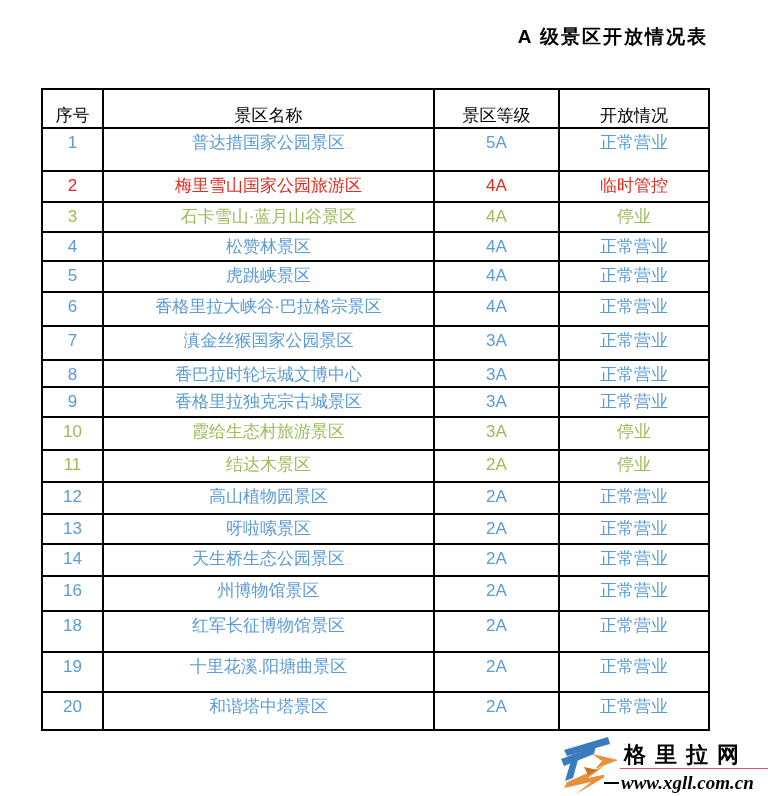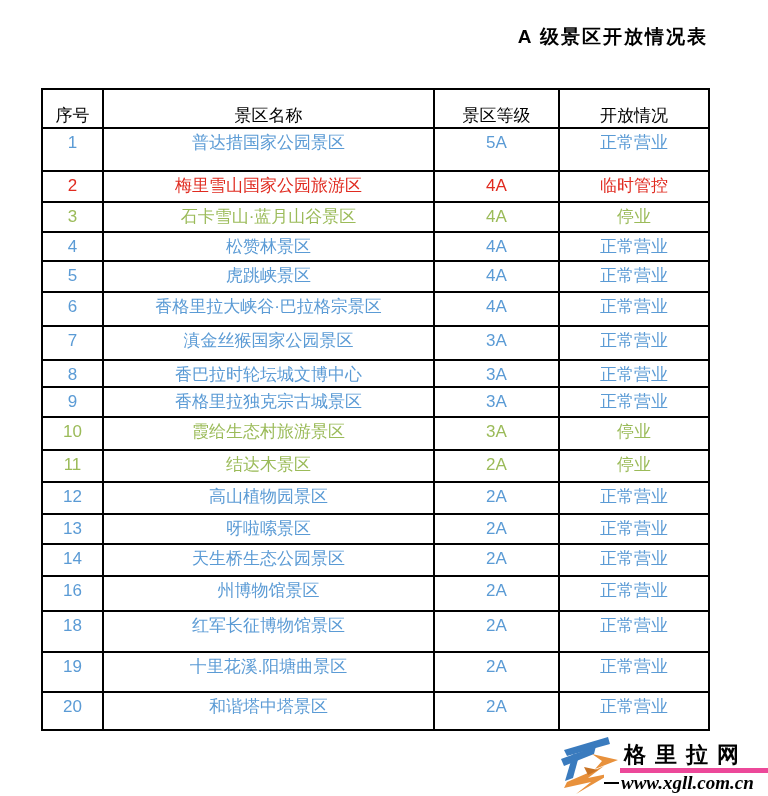--- a/index.html
+++ b/index.html
@@ -60,21 +60,21 @@
   .wm-name {
     position:absolute;
     left:62px; top:8px;
     width:148px;
     background:#fff;
     color:#000;
     font-weight:bold;
     font-size:22px;
     letter-spacing:9px;
     white-space:nowrap;
-    border-bottom:5px solid #ec4899;
+    border-bottom:1px solid #ec4899;
     padding:0 0 1px 4px;
     line-height:1.1;
   }
   .wm-url {
     position:absolute;
     left:46px; top:38px;
     width:164px;
     background:#fff;
     color:#000;
     font-family:"Liberation Serif", serif;

